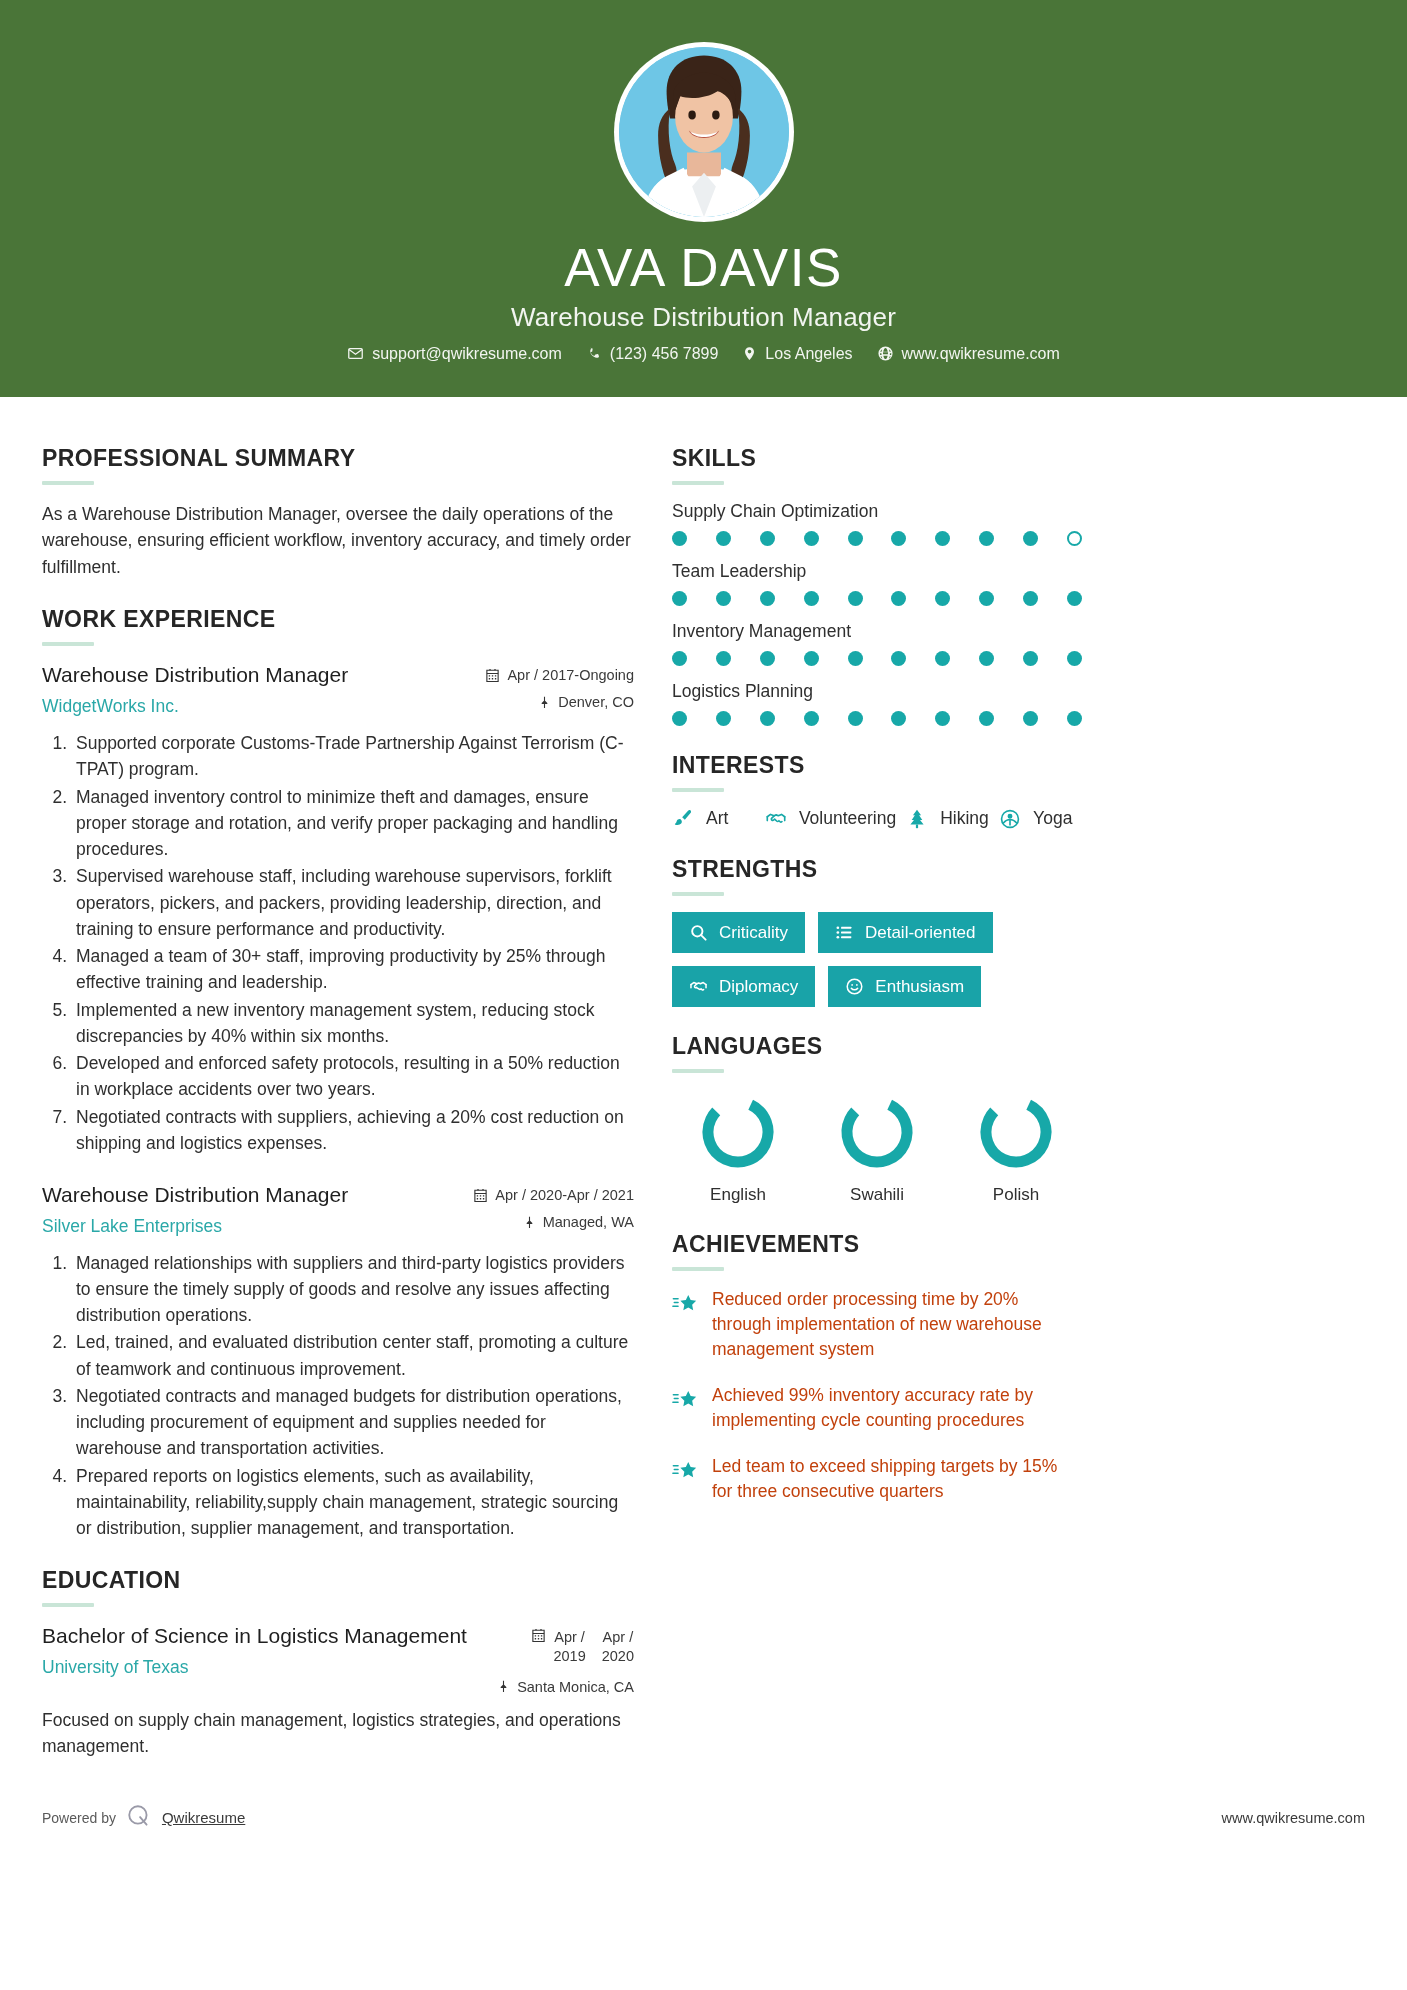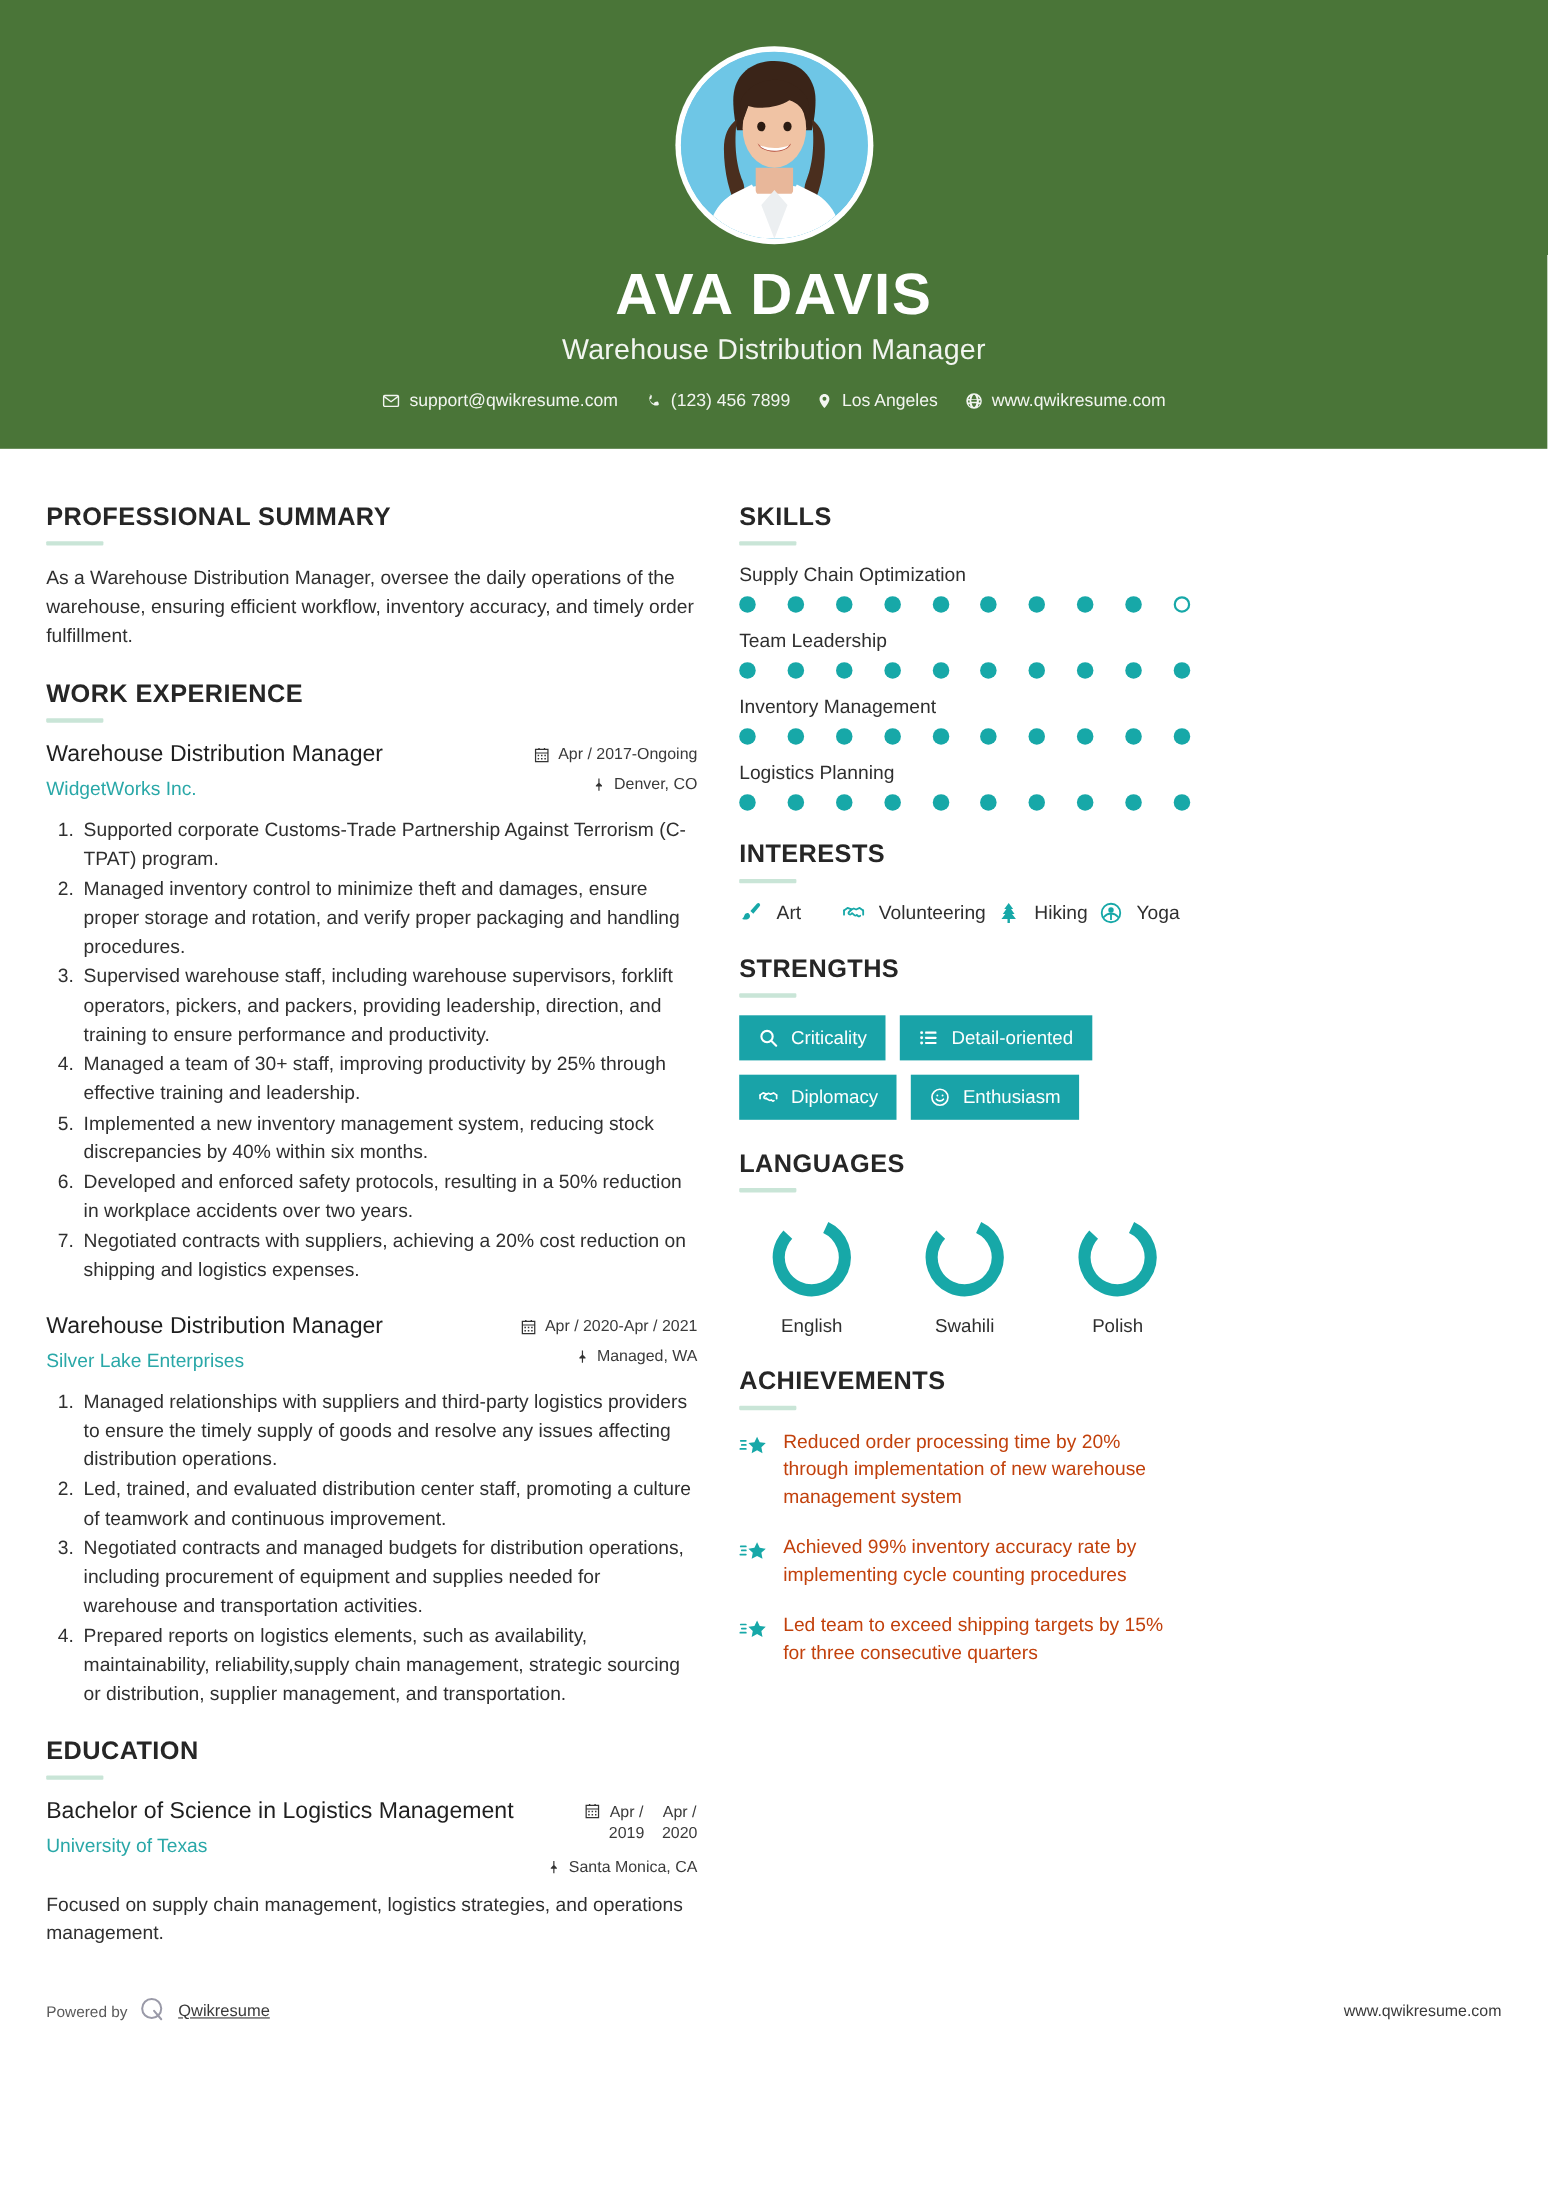--- a/index.html
+++ b/index.html
@@ -35,34 +35,34 @@
     width: 100%;
     height: 100%;
     border-radius: 50%;
     overflow: hidden;
     position: relative;
     background: #6ec6e6;
   }
   .avatar svg { display: block; width: 100%; height: 100%; }
   .name {
     font-size: 53px;
-    font-weight: 700;
+    font-weight: 400;
     letter-spacing: 1.5px;
     color: #ffffff;
     line-height: 1.05;
   }
   .job-title {
     font-size: 26px;
     font-weight: 400;
     color: #f2f5f0;
     margin-top: 6px;
     letter-spacing: .2px;
   }
   .contact-row {
-    margin-top: 23px;
+    margin-top: 12px;
     display: flex;
     justify-content: center;
     align-items: center;
     gap: 12px;
     flex-wrap: wrap;
     font-size: 16px;
     color: #f2f5f0;
   }
   .contact-item {
     display: flex;

